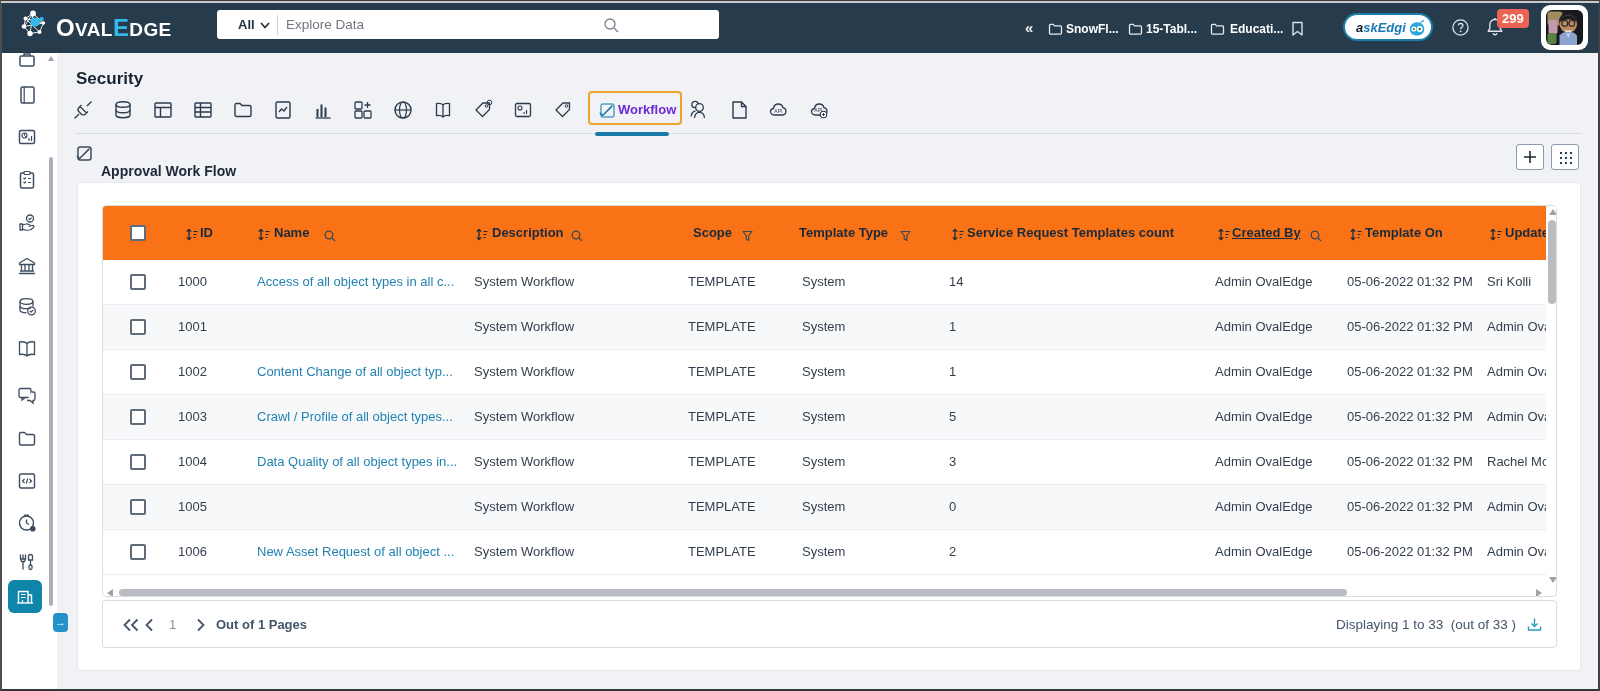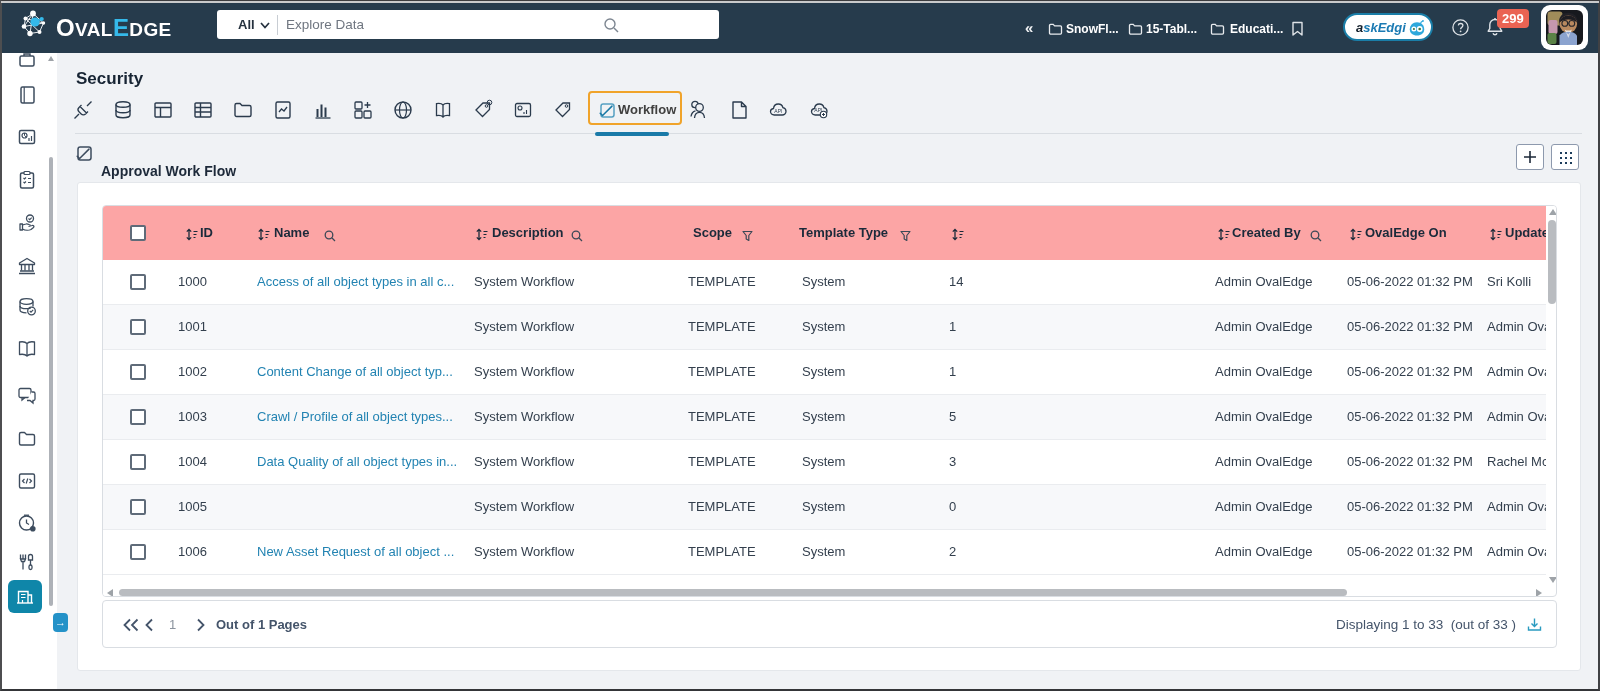--- a/index.html
+++ b/index.html
@@ -26,30 +26,30 @@
 #side { position:absolute; left:2px; top:53px; width:55px; height:636px; background:#fff; }
 #side .sb-thumb { position:absolute; left:47px; top:104px; width:4px; height:449px; background:#aeb2b8; border-radius:2px; }
 #side .sb-up { position:absolute; left:46px; top:3px; width:0; height:0; border-left:3.5px solid transparent; border-right:3.5px solid transparent; border-bottom:5px solid #9ea3a8; }
 .sicon { position:absolute; left:14px; width:22px; height:22px; }
 #side .active { position:absolute; left:6px; top:527px; width:34px; height:33px; background:#0f86a9; border-radius:6px; }
 #expandbtn { position:absolute; left:53px; top:613px; width:15px; height:19px; background:#2492c8; border-radius:4px; color:#fff; font-size:11px; text-align:center; line-height:19px; z-index:5; }
 #content { position:absolute; left:57px; top:53px; width:1541px; height:636px; background:#f0f2f5; }
 #sec-title { position:absolute; left:19px; top:16px; font-size:17px; font-weight:bold; color:#172433; }
 .tabicon { position:absolute; top:46px; width:22px; height:22px; }
 #wftab { position:absolute; left:531px; top:38px; width:94px; height:34px; border:2px solid #f0a32a; border-radius:4px; background:#f0f2f5; }
-#wftab .txt { position:absolute; left:28px; top:9px; font-size:13px; font-weight:bold; color:#404040; }
+#wftab .txt { position:absolute; left:28px; top:9px; font-size:13px; font-weight:bold; color:#6d28d9; }
 #wftab .ic { position:absolute; left:9px; top:9px; }
 #wfunder { position:absolute; left:538px; top:79px; width:74px; height:4px; border-radius:2px; background:#1a7aa8; z-index:2; }
 #tabline { position:absolute; left:18px; top:80px; width:1507px; height:1px; background:#d9dde2; }
 #apvicon { position:absolute; left:19px; top:92px; }
 #apvtxt { position:absolute; left:44px; top:110px; font-size:14px; font-weight:bold; color:#1d2939; }
 .topbtn { position:absolute; top:91px; width:28px; height:26px; background:#fff; border:1px solid #8d99ad; border-radius:3px; }
 #card { position:absolute; left:20px; top:129px; width:1504px; height:489px; background:#fff; border:1px solid #e4e7eb; border-radius:3px; }
 #tbox { position:absolute; left:24px; top:22px; width:1455px; height:392px; border:1px solid #d9dde2; border-radius:4px; overflow:hidden; background:#fff; }
-#thead { position:absolute; left:0; top:0; width:1443px; height:60px; background:#fca5a5; }
+#thead { position:absolute; left:0; top:0; width:1443px; height:60px; background:#f97316; }
 .hcell { position:absolute; top:0; height:54px; line-height:54px; font-size:13px; font-weight:bold; color:#1b2a3a; white-space:nowrap; }
 .hcb { position:absolute; left:27px; top:19px; width:16px; height:16px; border:2px solid #5f6b79; border-radius:2px; background:#fff; }
 .row { position:absolute; left:0; width:1443px; height:45px; background:#fff; border-bottom:1px solid #eaecef; }
 .row.alt { background:#f7f8fa; }
 .cell { position:absolute; top:0; height:44px; line-height:44px; font-size:13px; color:#333f4d; white-space:nowrap; }
 .cell.link { color:#2283b2; }
 .cb { position:absolute; left:27px; width:16px; height:16px; border:2px solid #5f6b79; border-radius:2px; background:#fff; }
 #vsb { position:absolute; left:1443px; top:0; width:12px; height:380px; background:#fff; }
 #vsb .thumb { position:absolute; left:2px; top:14px; width:8px; height:84px; background:#b9bcc0; border-radius:4px; }
 #vsb .up { position:absolute; left:2.5px; top:3px; width:0; height:0; border-left:4px solid transparent; border-right:4px solid transparent; border-bottom:6px solid #9ea3a8; }
@@ -361,34 +361,35 @@
                 <path d="M1 1.5 H10 L6.8 5.5 V10.5 L4.2 9 V5.5 Z" stroke="#3c4856" stroke-width="1.2" stroke-linejoin="round"></path>
               </svg></span>
             <span class="hcell" style="left:696px;">Template Type</span>
             <span class="abs" style="left:797px; top:22px;"><svg width="12" height="12" viewBox="0 0 12 12" fill="none">
                 <path d="M1 1.5 H10 L6.8 5.5 V10.5 L4.2 9 V5.5 Z" stroke="#3c4856" stroke-width="1.2" stroke-linejoin="round"></path>
               </svg></span>
             <span class="abs" style="left:848px; top:21px;"><svg width="13" height="13" viewBox="0 0 13 13" fill="none">
                 <path d="M4 1.5 L4 11.5 M1.8 3.6 L4 1.4 L6.2 3.6 M1.8 9.4 L4 11.6 L6.2 9.4" stroke="#1b2a3a" stroke-width="1.3"></path>
                 <path d="M8.5 3.5 H12.5 M8.5 6.5 H11.5 M8.5 9.5 H10.5" stroke="#1b2a3a" stroke-width="1.2"></path>
               </svg></span>
+            <span class="hcell" style="left:864px;">Service Request Templates count</span>
             <span class="abs" style="left:1114px; top:21px;"><svg width="13" height="13" viewBox="0 0 13 13" fill="none">
                 <path d="M4 1.5 L4 11.5 M1.8 3.6 L4 1.4 L6.2 3.6 M1.8 9.4 L4 11.6 L6.2 9.4" stroke="#1b2a3a" stroke-width="1.3"></path>
                 <path d="M8.5 3.5 H12.5 M8.5 6.5 H11.5 M8.5 9.5 H10.5" stroke="#1b2a3a" stroke-width="1.2"></path>
               </svg></span>
-            <span class="hcell" style="left:1129px;">Created By</span>
+            <span class="hcell" style="left:1129px;text-decoration:underline;">Created By</span>
             <span class="abs" style="left:1207px; top:22px;"><svg width="12" height="12" viewBox="0 0 12 12" fill="none">
                 <circle cx="5" cy="5" r="3.8" stroke="#3c4856" stroke-width="1.3"></circle>
                 <path d="M8 8 L11 11" stroke="#3c4856" stroke-width="1.3"></path>
               </svg></span>
             <span class="abs" style="left:1246px; top:21px;"><svg width="13" height="13" viewBox="0 0 13 13" fill="none">
                 <path d="M4 1.5 L4 11.5 M1.8 3.6 L4 1.4 L6.2 3.6 M1.8 9.4 L4 11.6 L6.2 9.4" stroke="#1b2a3a" stroke-width="1.3"></path>
                 <path d="M8.5 3.5 H12.5 M8.5 6.5 H11.5 M8.5 9.5 H10.5" stroke="#1b2a3a" stroke-width="1.2"></path>
               </svg></span>
-            <span class="hcell" style="left:1262px;">OvalEdge On</span>
+            <span class="hcell" style="left:1262px;">Template On</span>
             <span class="abs" style="left:1386px; top:21px;"><svg width="13" height="13" viewBox="0 0 13 13" fill="none">
                 <path d="M4 1.5 L4 11.5 M1.8 3.6 L4 1.4 L6.2 3.6 M1.8 9.4 L4 11.6 L6.2 9.4" stroke="#1b2a3a" stroke-width="1.3"></path>
                 <path d="M8.5 3.5 H12.5 M8.5 6.5 H11.5 M8.5 9.5 H10.5" stroke="#1b2a3a" stroke-width="1.2"></path>
               </svg></span>
             <span class="hcell" style="left:1402px;">Updated By</span>
           </div>
         <div class="row" style="top:54px;">
             <span class="cb" style="top:14px;"></span>
             <span class="cell" style="left:75px;">1000</span>
             <span class="cell link" style="left:154px;">Access of all object types in all c...</span>

